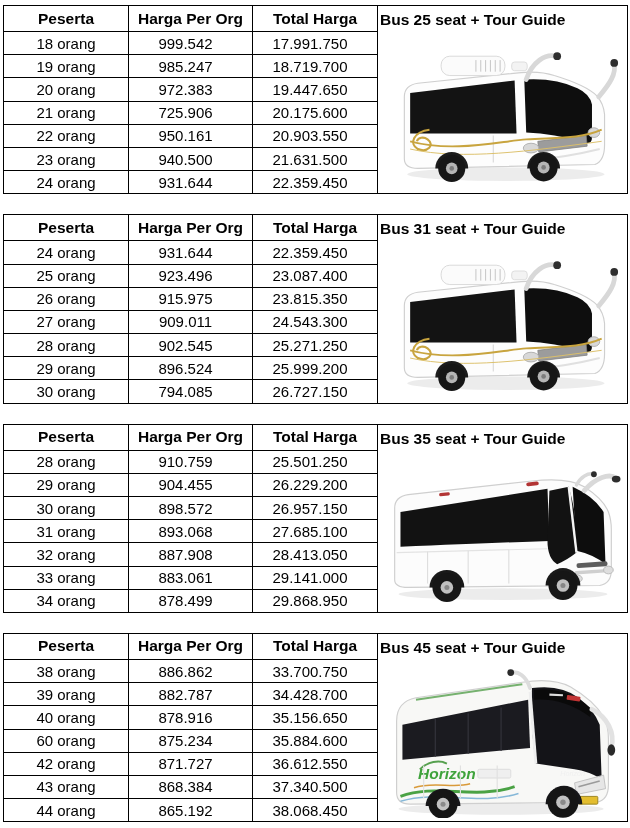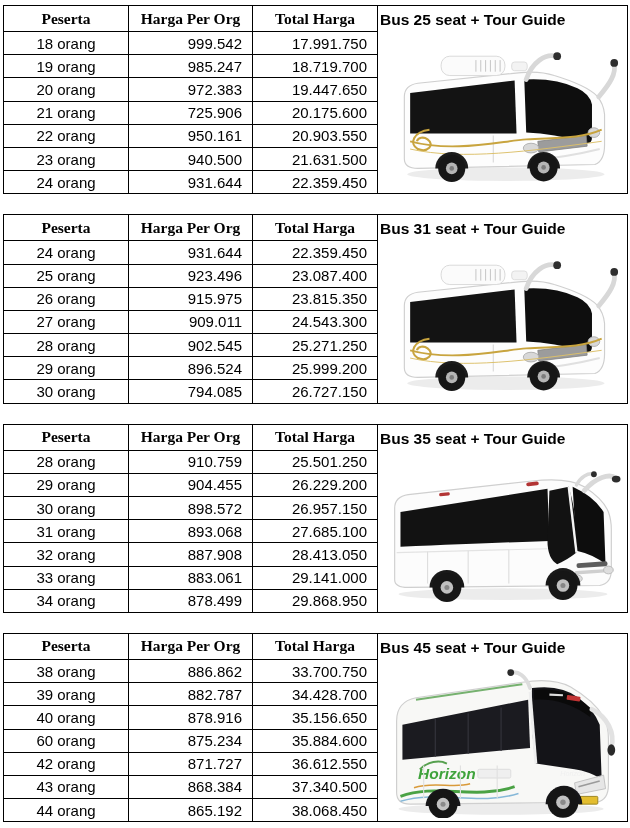--- a/index.html
+++ b/index.html
@@ -22,24 +22,23 @@
     height:23.2px;
     padding:0;
     overflow:hidden;
     white-space:nowrap;
   }
   .price-table th.col-head {
     height:26px;
     font-weight:bold;
     text-align:center;
     font-size:15.5px;
-    font-family:Liberation Serif, serif;
   }
   td.cell.center { text-align:center; }
-  td.cell.num { text-align:right; padding-right:10px; }
+  td.cell.num { text-align:center; padding-right:10px; }
   td.bus-cell {
     vertical-align:top;
     text-align:left;
     padding:1px 2px 0 2px;
     background:#fff;
   }
   .bus-title {
     font-weight:bold;
     font-size:15.5px;
     line-height:25px;

